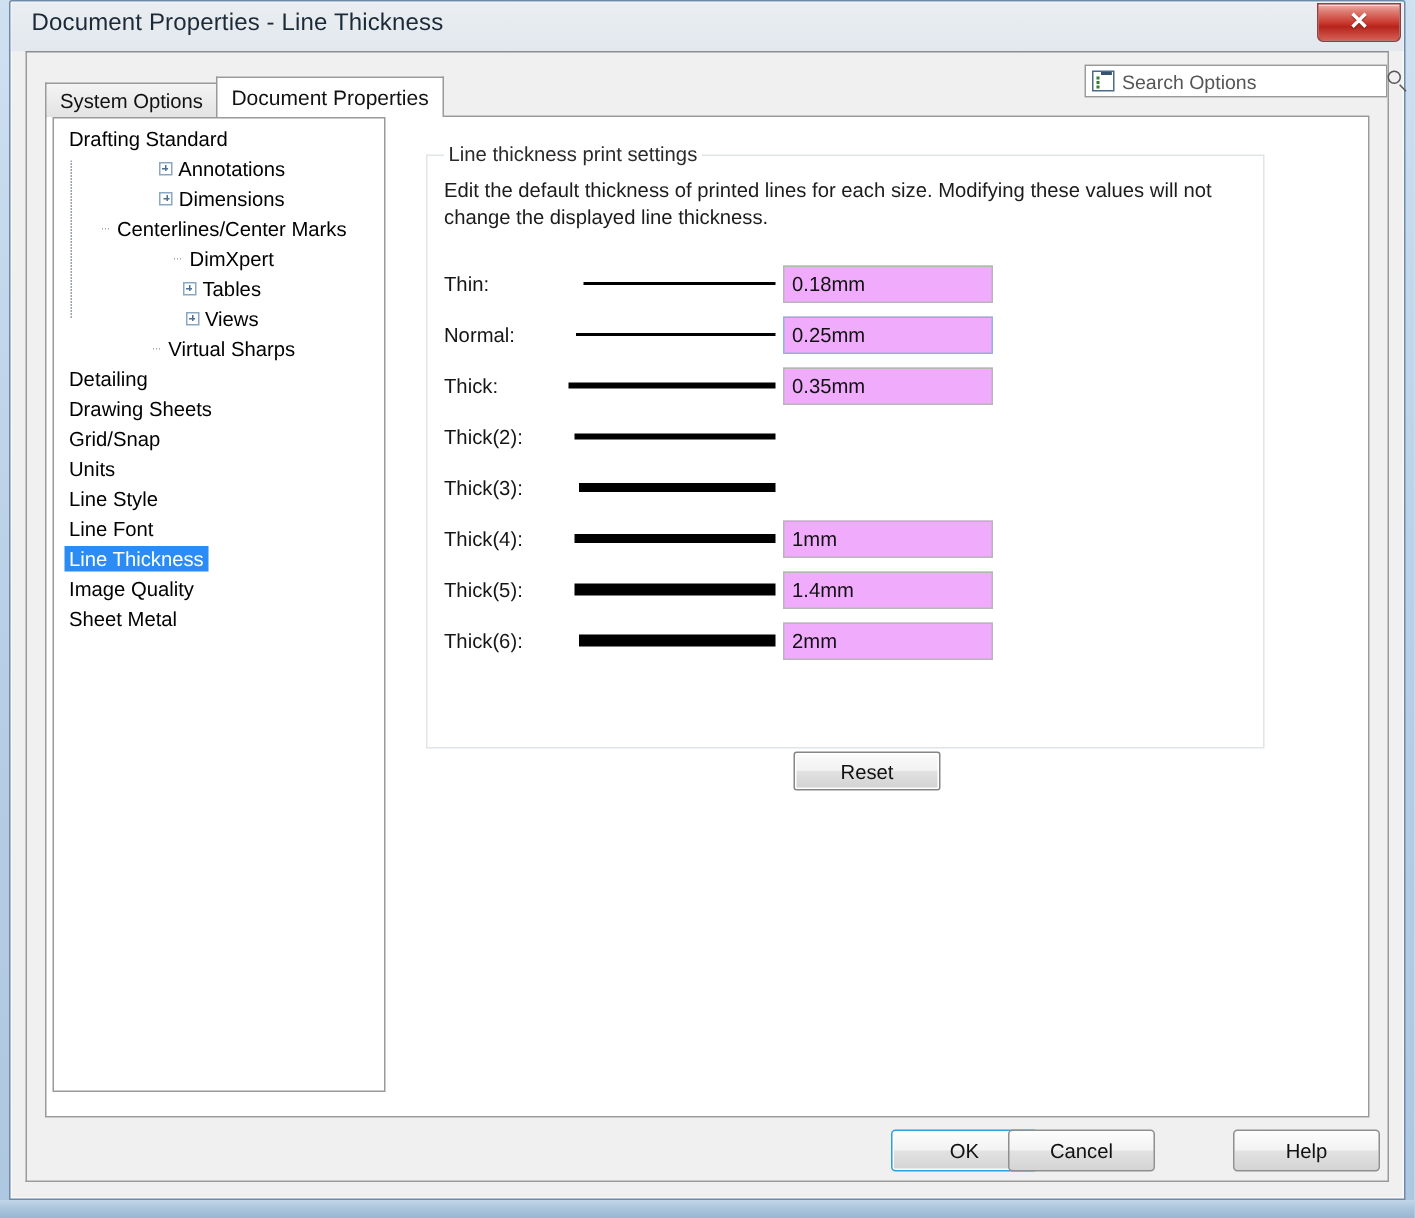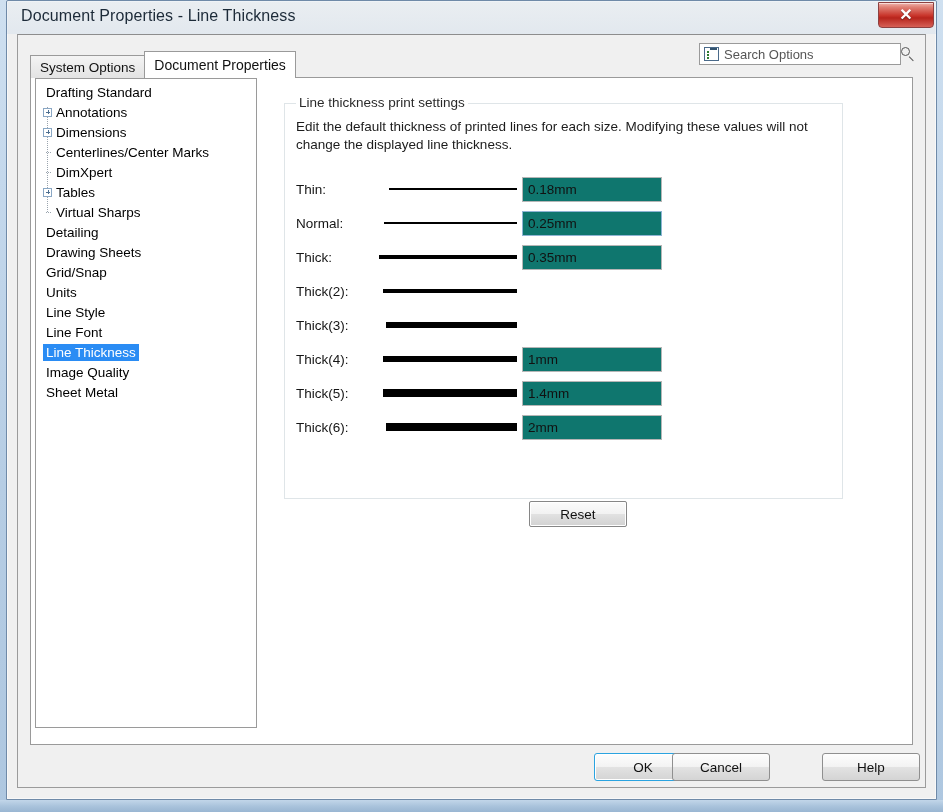--- a/index.html
+++ b/index.html
@@ -90,21 +90,21 @@
     height: 754px;
     box-sizing: border-box;
     border: 1px solid #9b9b9b;
     border-top-color: #8d8d8d;
     background: #f0f0f0;
   }
 
   
   #search-box {
     position: absolute;
-    right: 24px;
+    right: 0;
     top: 8px;
     width: 202px;
     height: 22px;
     box-sizing: border-box;
     background: #fff;
     border: 1px solid #9a9a9a;
     display: flex;
     align-items: center;
     padding: 0 4px;
   }
@@ -238,21 +238,21 @@
     font-size: 13.5px;
     color: #000;
     white-space: nowrap;
     cursor: default;
   }
   .tree-item .label {
     padding: 0 3px;
     line-height: 17px;
   }
   .tree-item.root > .label { margin-left: 7px; }
-  .tree-item.child { padding-left: 7px; }
+  .tree-item.child { padding-left: 7px; justify-content: center; }
   .tree-item.selected > .label {
     background: #2a8cf4;
     color: #ffffff;
   }
   
   .plusbox {
     width: 9px; height: 9px;
     box-sizing: border-box;
     border: 1px solid #8aa7c4;
     background: #ffffff;
@@ -347,21 +347,21 @@
   }
   .row .sample .ln {
     background: #000;
     display: block;
   }
   .row .field {
     flex: 0 0 auto;
     width: 140px;
     height: 25px;
     box-sizing: border-box;
-    background: #0f766e;
+    background: #f0abfc;
     border: 1px solid #b6b6b6;
     display: flex;
     align-items: center;
     padding: 0 5px;
     font-size: 13.5px;
     color: #111;
     cursor: text;
   }
   .row .field.focused {
     border-color: #8eb4d4;
@@ -502,20 +502,24 @@
       </div>
       <div class="tree-item child">
         <span class="dotstub"></span>
         <span class="label">DimXpert</span>
       </div>
       <div class="tree-item child">
         <span class="plusbox"></span>
         <span class="label">Tables</span>
       </div>
       <div class="tree-item child">
+        <span class="plusbox"></span>
+        <span class="label">Views</span>
+      </div>
+      <div class="tree-item child">
         <span class="dotstub"></span>
         <span class="label">Virtual Sharps</span>
       </div>
 
       <div class="tree-item root">
         <span class="label">Detailing</span>
       </div>
       <div class="tree-item root">
         <span class="label">Drawing Sheets</span>
       </div>

